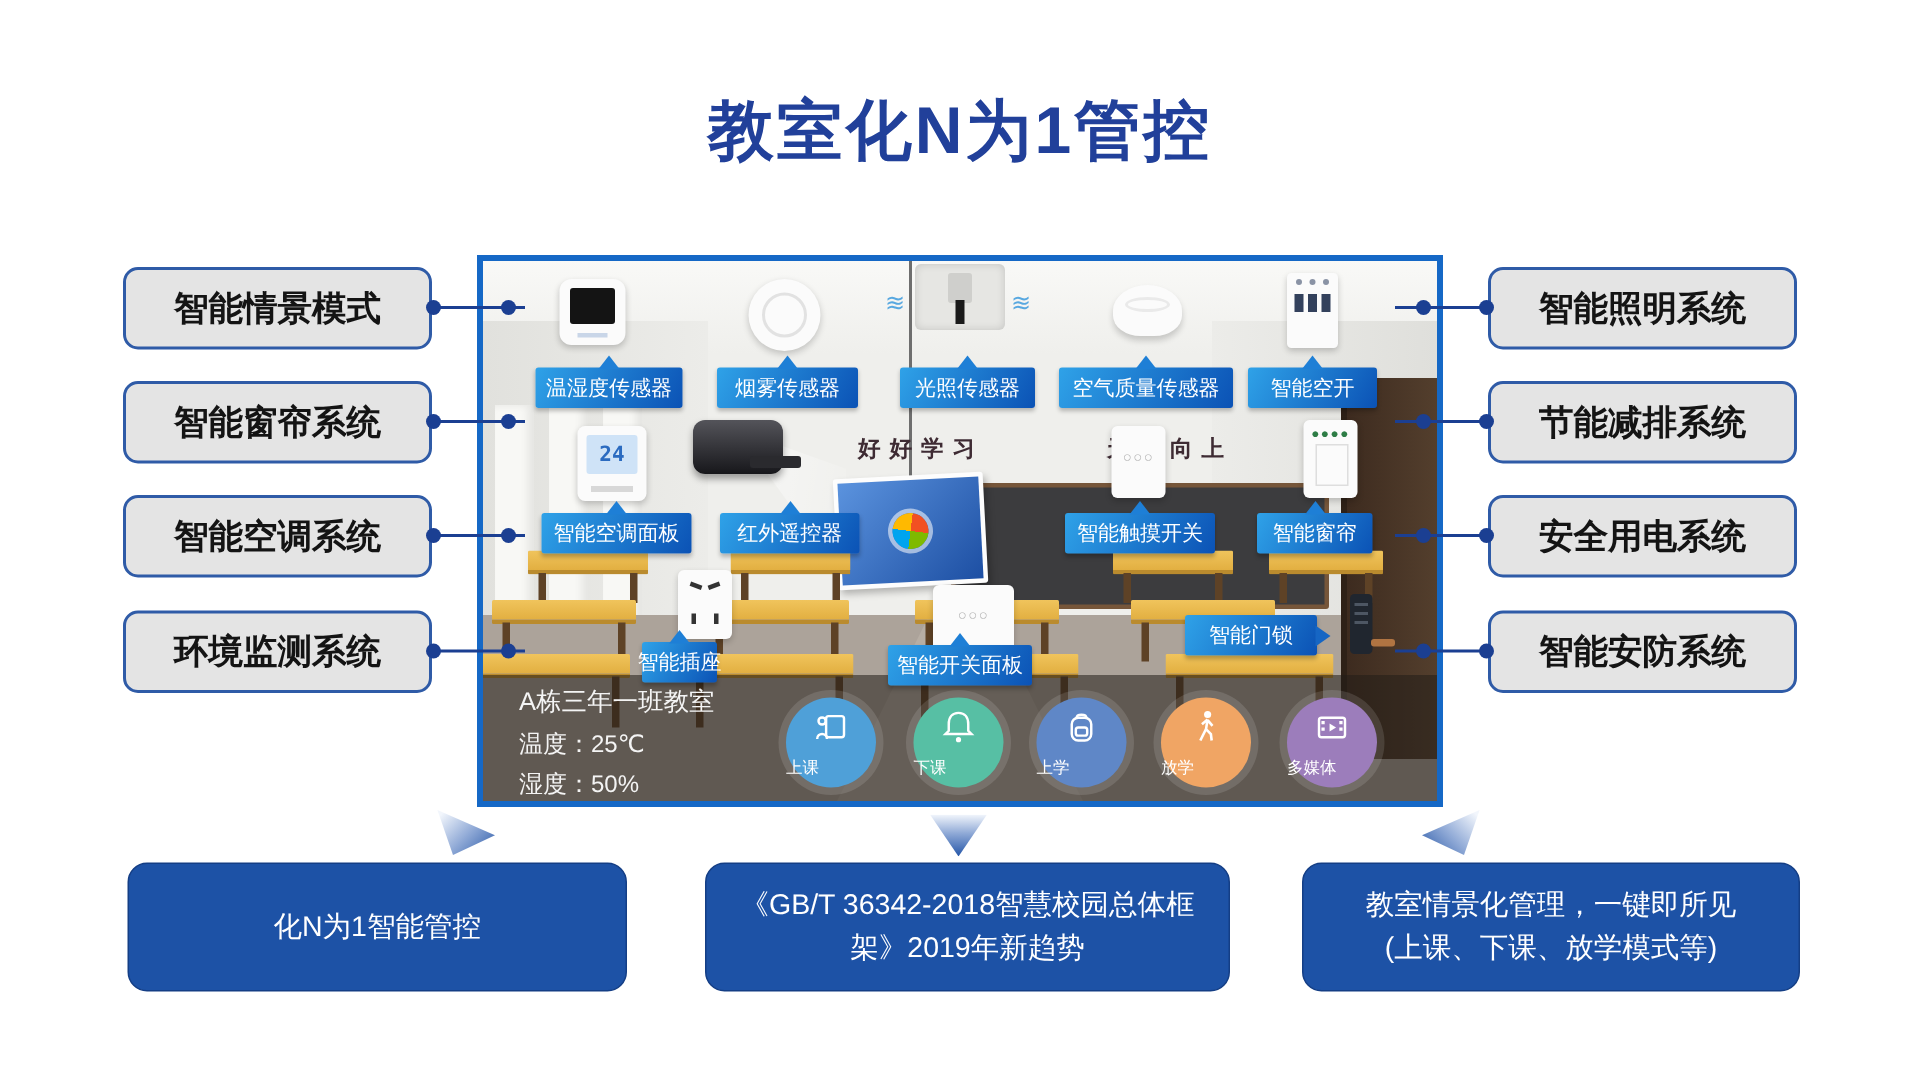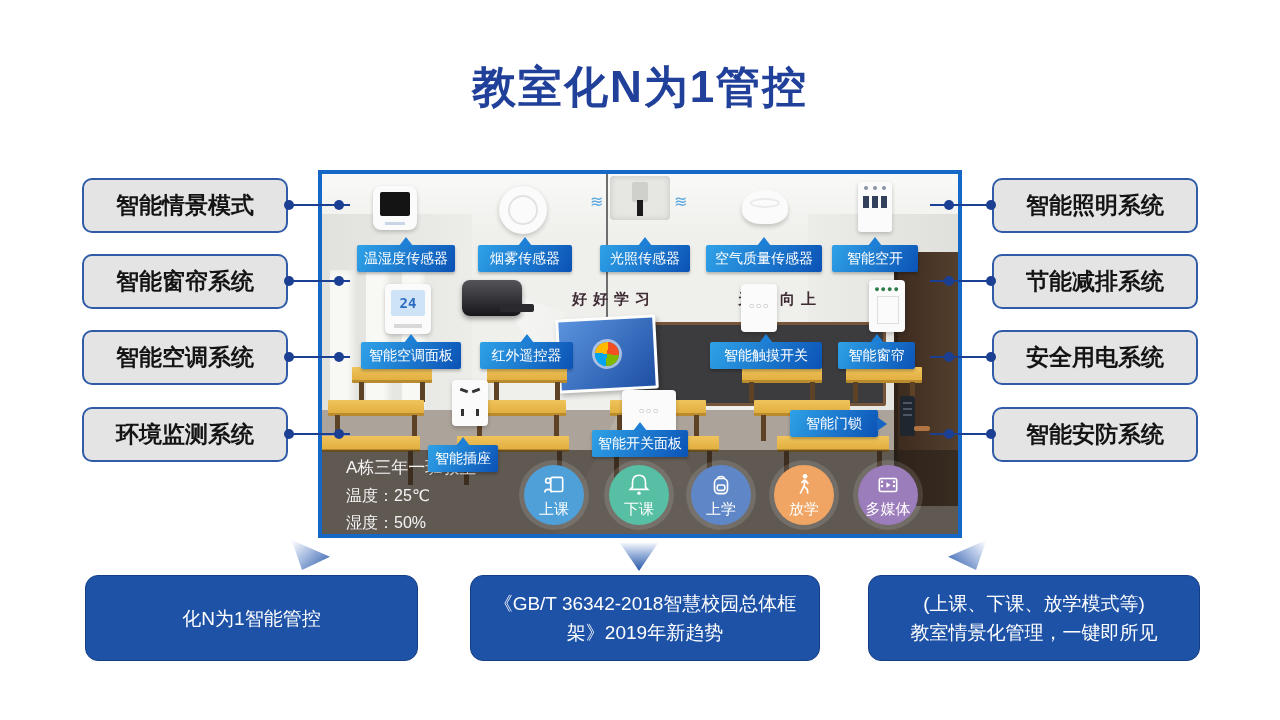--- a/index.html
+++ b/index.html
@@ -119,21 +119,21 @@
   
   #scene-overlay{left:0;top:276px;width:636px;height:84px;background:rgba(35,29,24,.55);z-index:8;}
   #room-info{left:24px;top:282px;z-index:10;color:#F4F4F4;}
   #room-info .rn{font-size:17px;margin-bottom:7px;}
   #room-info .rv{font-size:16px;margin-bottom:6px;}
 
   
   .mode-circle{position:absolute;top:291px;width:60px;height:60px;border-radius:50%;z-index:10;
     box-shadow:0 0 0 5px rgba(255,255,255,.12);}
   .mode-icon{position:absolute;left:50%;top:7px;transform:translateX(-50%);}
-  .mode-label{position:absolute;left:0;bottom:6px;width:100%;text-align:center;color:#fff;font-size:15px;}
+  .mode-label{position:absolute;left:0;bottom:6px;width:100%;color:#fff;font-size:11px;}
 
   
   .big-arrow{z-index:3;}
   #arrow-left{left:290px;top:540px;width:40px;height:30px;
     background:linear-gradient(135deg,#F2F6FC 10%,#8FA9D6 55%,#2B5AA8 100%);
     clip-path:polygon(4% 0,100% 56%,30% 100%);}
   #arrow-mid{left:620px;top:543px;width:38px;height:28px;
     background:linear-gradient(180deg,#F2F6FC 0%,#8FA9D6 45%,#2456A8 100%);
     clip-path:polygon(0 0,100% 0,50% 100%);}
   #arrow-right{left:948px;top:540px;width:40px;height:30px;
@@ -366,29 +366,29 @@
       <span>智能空开</span>
     </div>
   <div class="devlabel" style="left:39px;top:168px;width:100px">
       <i class="ptr-up"></i>
       <span>智能空调面板</span>
     </div>
   <div class="devlabel" style="left:158px;top:168px;width:93px">
       <i class="ptr-up"></i>
       <span>红外遥控器</span>
     </div>
-  <div class="devlabel" style="left:388px;top:168px;width:112px">
+  <div class="devlabel" style="left:388px;top:168px;width:100px">
       <i class="ptr-up"></i>
       <span>智能触摸开关</span>
     </div>
   <div class="devlabel" style="left:516px;top:168px;width:77px">
       <i class="ptr-up"></i>
       <span>智能窗帘</span>
     </div>
-  <div class="devlabel" style="left:106px;top:271px;width:70px">
+  <div class="devlabel" style="left:106px;top:254px;width:50px">
       <i class="ptr-up"></i>
       <span>智能插座</span>
     </div>
   <div class="devlabel" style="left:270px;top:256px;width:96px">
       <i class="ptr-up"></i>
       <span>智能开关面板</span>
     </div>
   <div class="devlabel" style="left:468px;top:236px;width:88px">
       <i class="ptr-right"></i>
       <span>智能门锁</span>
@@ -455,15 +455,15 @@
 <div class="abs big-arrow" id="arrow-right"></div>
 
 <div class="abs note" style="left:85px;width:333px">
   <span>化N为1智能管控</span>
 </div>
 <div class="abs note" style="left:470px;width:350px">
   <span>《GB/T 36342-2018智慧校园总体框</span>
   <span>架》2019年新趋势</span>
 </div>
 <div class="abs note" style="left:868px;width:332px">
+  <span>教室情景化管理，一键即所见</span>
   <span>(上课、下课、放学模式等)</span>
-  <span>教室情景化管理，一键即所见</span>
 </div>
 
 </body></html>

